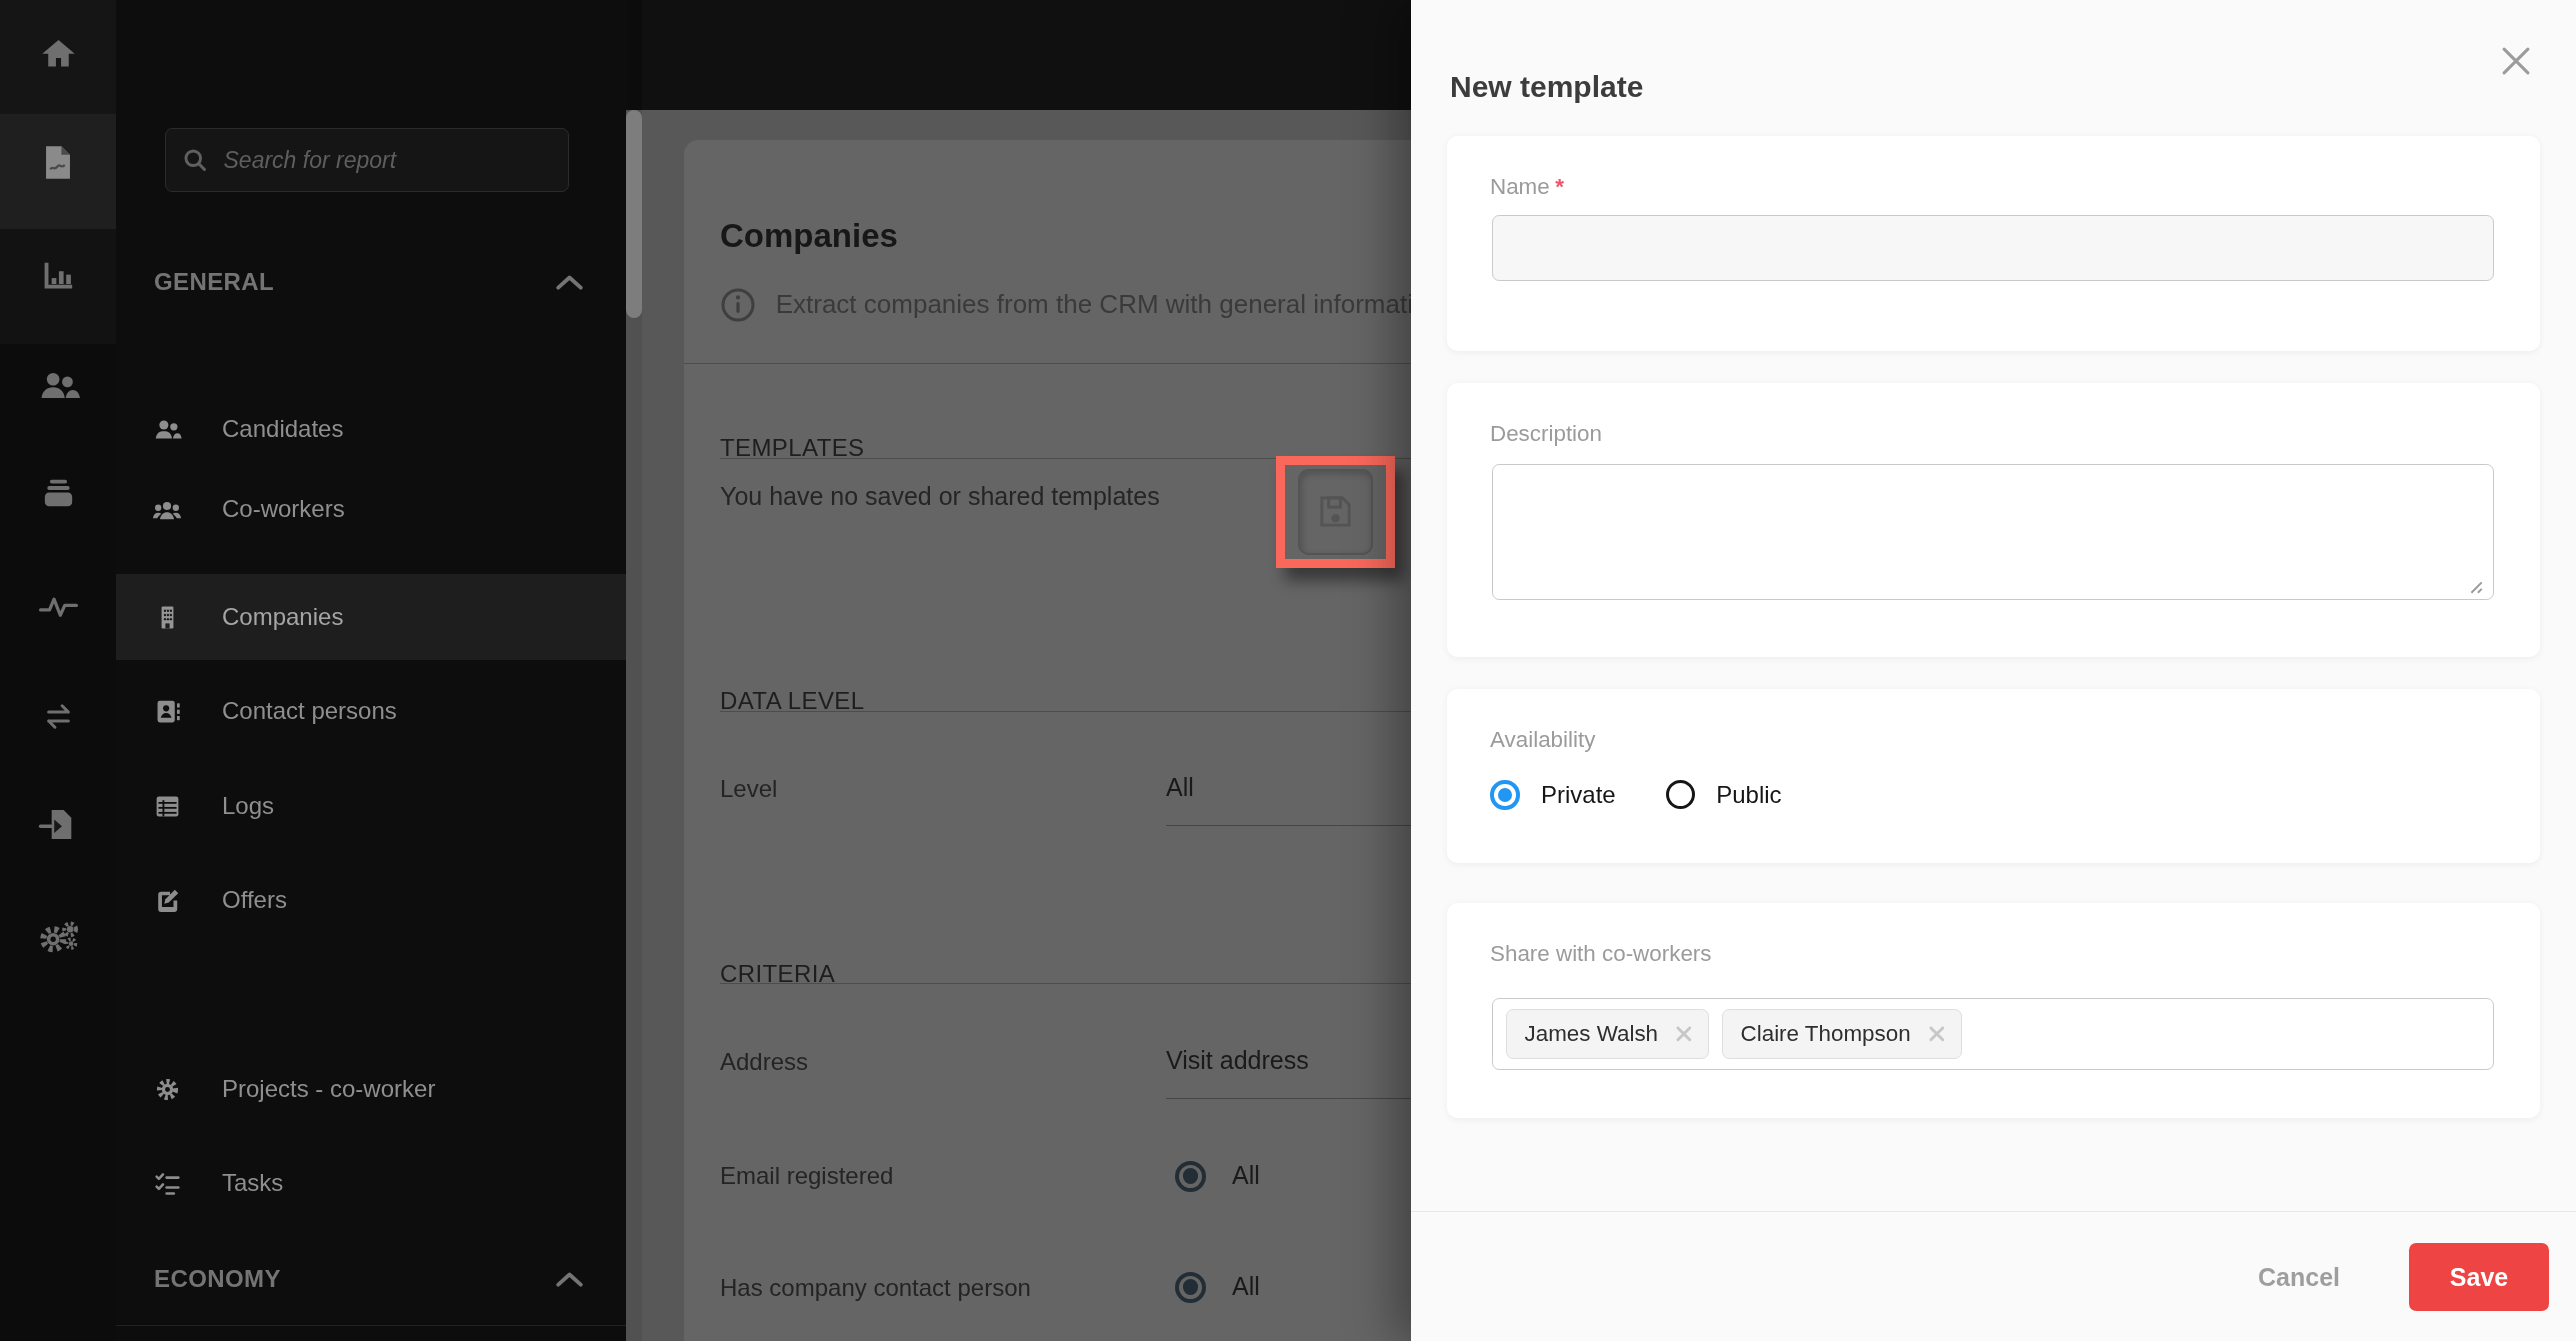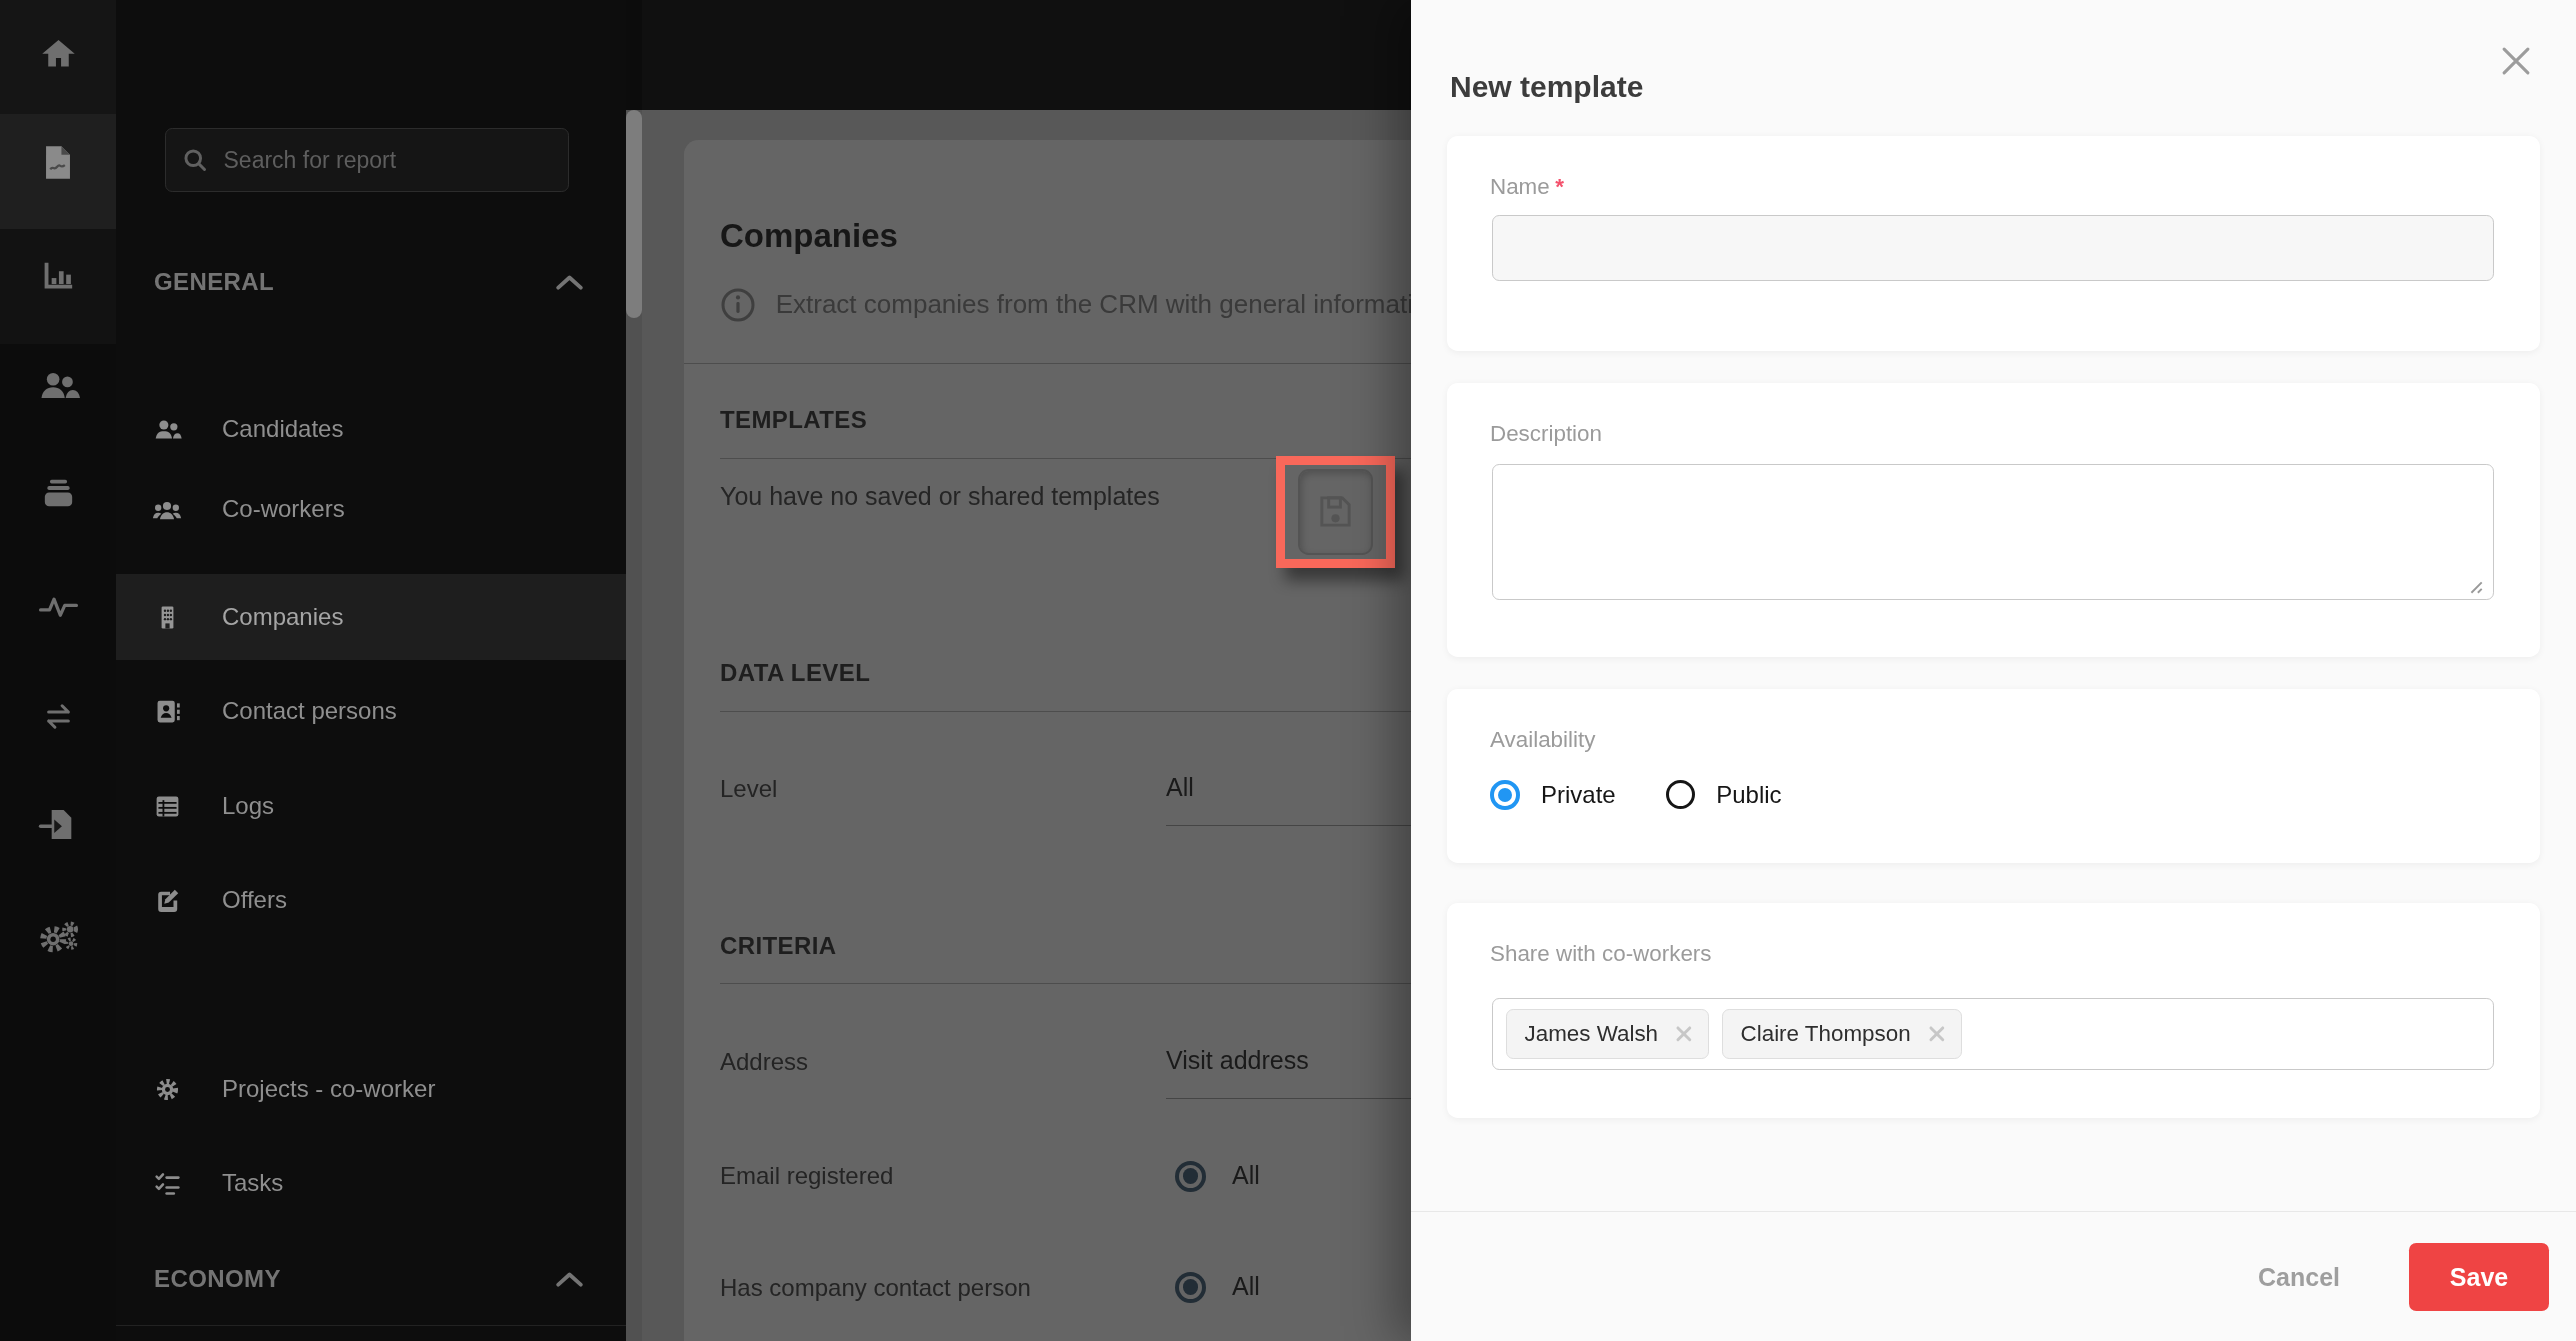--- a/index.html
+++ b/index.html
@@ -11,21 +11,21 @@
   .rail{left:0;top:0;width:116px;height:1342px;background:#0c0c0c;}
   .rail .tile{position:absolute;left:0;width:116px;}
   .tile-home{top:0;height:114px;background:#151515;}
   .tile-reports{top:114px;height:115px;background:#1f1f1f;}
   .tile-charts{top:229px;height:115px;background:#121212;}
   .rail-item{position:absolute;left:0;width:116px;height:89px;display:flex;align-items:center;justify-content:center;}
 
   
   .sidebar{left:116px;top:0;width:510px;height:1342px;background:#0d0d0d;}
   .search-box{position:absolute;left:49px;top:128px;width:404px;height:64px;background:#151515;border:1.8px solid #2c2c2c;border-radius:7.2px;display:flex;align-items:center;padding:0 16px;box-sizing:border-box;}
-  .search-box input{flex:1;border:none;outline:none;background:transparent;color:#8a8a8a;font-size:23px;font-family:inherit;margin-left:12.5px;}
+  .search-box input{flex:1;border:none;outline:none;background:transparent;color:#8a8a8a;font-size:23px;font-family:inherit;margin-left:12.5px;font-style:italic;}
   .search-box input::placeholder{color:#5e5e5e;}
   .sec-header{position:absolute;left:38px;right:43px;height:54px;display:flex;align-items:center;justify-content:space-between;color:#747474;font-size:24px;font-weight:700;letter-spacing:0.4px;gap:16px;}
   .nav-item{position:absolute;left:0;width:510px;height:86px;display:flex;align-items:center;cursor:pointer;}
   .nav-item .nicon{width:30px;display:flex;justify-content:center;margin-left:36px;}
   .nav-item .nlabel{margin-left:40px;color:#8f8f8f;font-size:24px;}
   .nav-item.selected{background:#1e1e1e;}
   .nav-item.selected .nlabel{color:#a5a5a5;}
   .sidebar-bottom-divider{position:absolute;left:0;right:0;top:1325px;border-top:1.8px solid #222222;}
 
   
@@ -33,21 +33,21 @@
   .scrollthumb{position:absolute;left:0;top:0;width:16px;height:208px;background:#7d7d7d;border-radius:9px;}
 
   
   .content{left:642px;top:0;width:769px;height:1342px;background:#101010;overflow:visible;}
   .content-area{position:absolute;left:0;top:110px;width:769px;height:1232px;background:#585858;}
   .main-card{position:absolute;left:42px;top:29.5px;width:787px;height:1202px;background:#656565;border-radius:14.3px 0 0 0;}
   .m-title{position:absolute;left:36px;top:55px;font-size:33px;font-weight:700;color:#171717;}
   .info-row{position:absolute;left:36px;top:147px;display:flex;align-items:center;gap:19.7px;white-space:nowrap;}
   .info-row .itext{font-size:26px;color:#3a3a3a;}
   .card-hr{position:absolute;border-top:1.8px solid #4d4d4d;right:0;}
-  .sec-title{position:absolute;left:36px;font-size:24px;font-weight:700;color:#1e1e1e;letter-spacing:0.4px;}
+  .sec-title{position:absolute;left:36px;font-size:24px;font-weight:400;color:#1e1e1e;letter-spacing:0.4px;margin-top:28px;}
   .empty-text{position:absolute;left:36px;top:342px;font-size:25px;color:#252525;}
   .hl-box{position:absolute;left:592px;top:316px;width:101px;height:94px;border:9px solid #f9685a;box-shadow:9px 12.5px 14.3px rgba(0,0,0,0.45);display:flex;align-items:center;justify-content:center;}
   .save-tpl-btn{width:75px;height:86px;border:2.7px solid #545454;border-radius:10.7px;display:flex;align-items:center;justify-content:center;box-shadow:inset 1.8px 2.7px 7.2px rgba(0,0,0,0.2);background:transparent;}
   .field-row-label{position:absolute;left:36px;font-size:24px;color:#242424;}
   .field-row-value{position:absolute;left:482px;font-size:25px;color:#1a1a1a;}
   .select-underline{position:absolute;left:482px;right:-9px;border-bottom:1.8px solid #454545;}
   .radio-dark{position:absolute;left:491px;width:23px;height:23px;border:4.5px solid #222d36;border-radius:50%;}
   .radio-dark::after{content:"";position:absolute;inset:3.6px;background:#222d36;border-radius:50%;}
 
   

